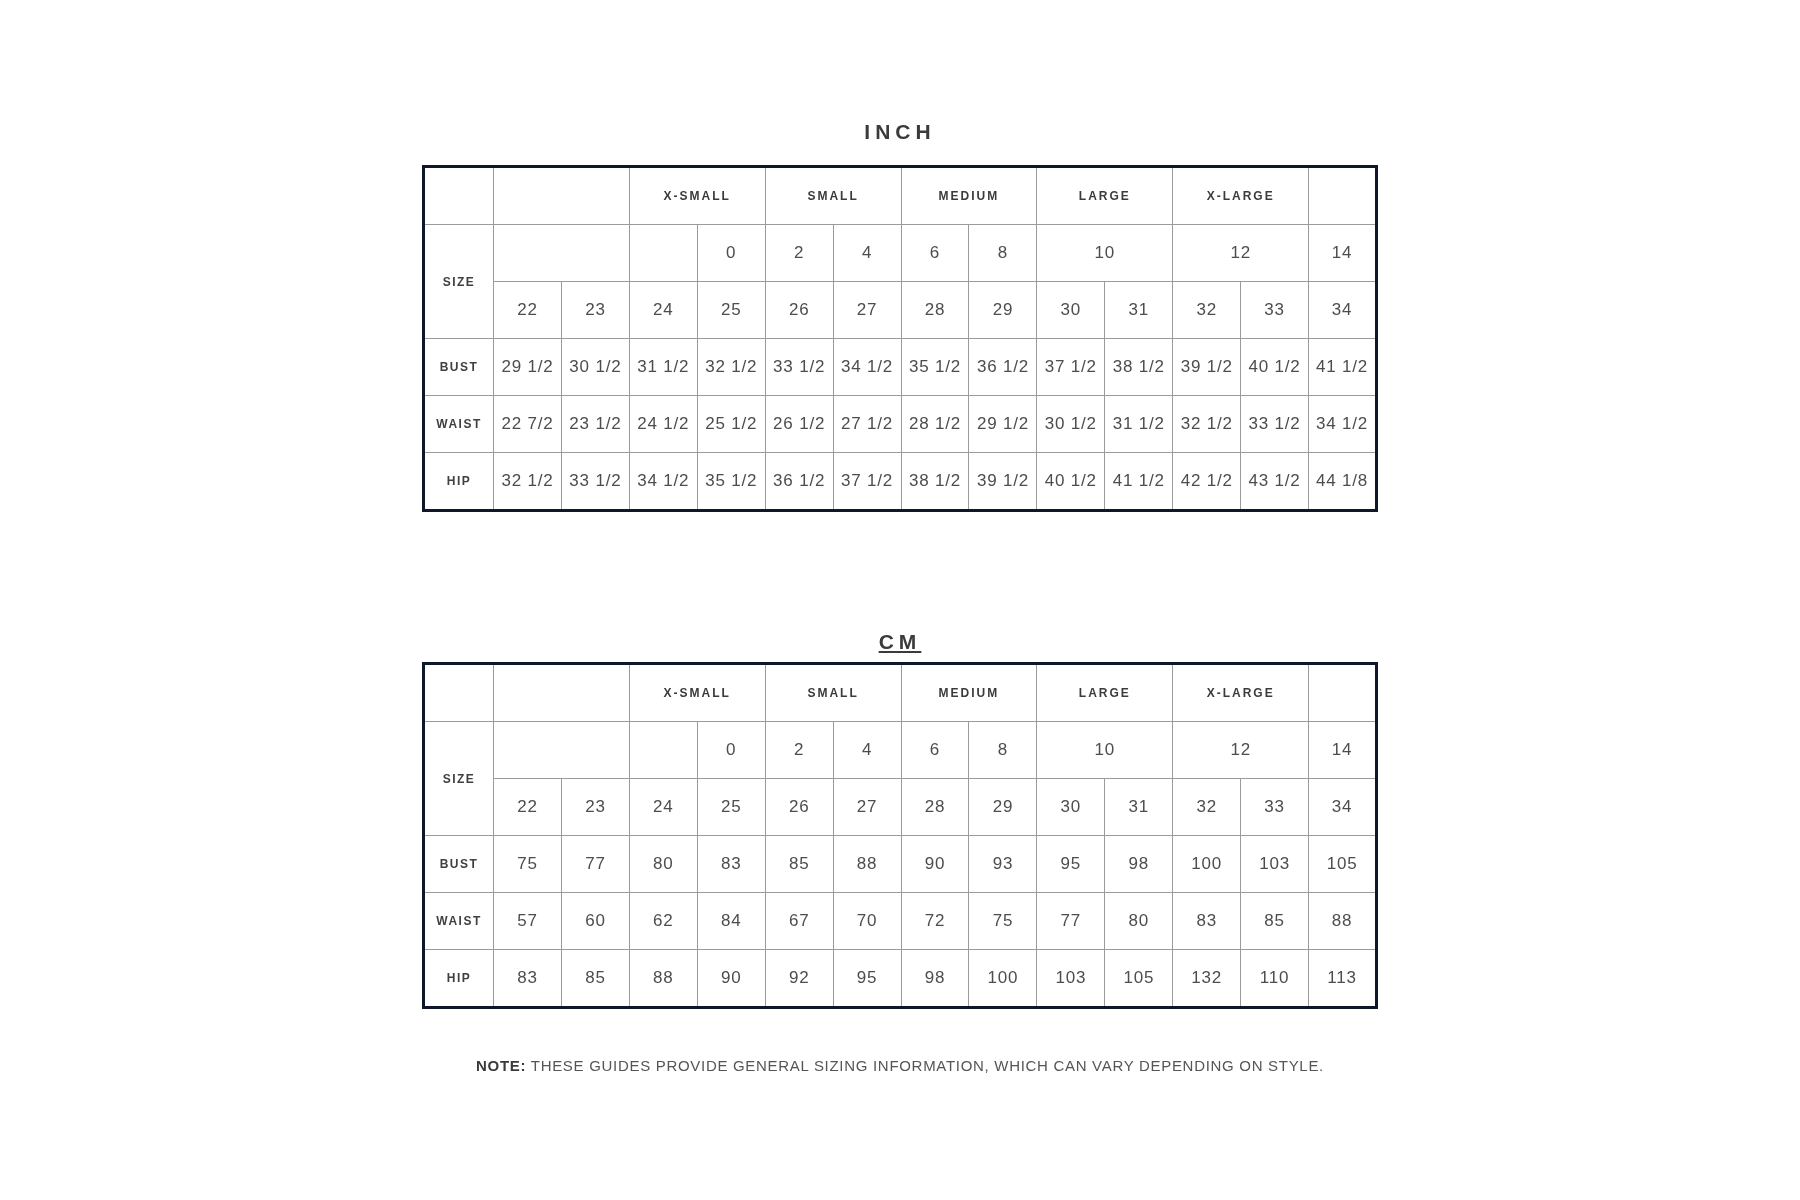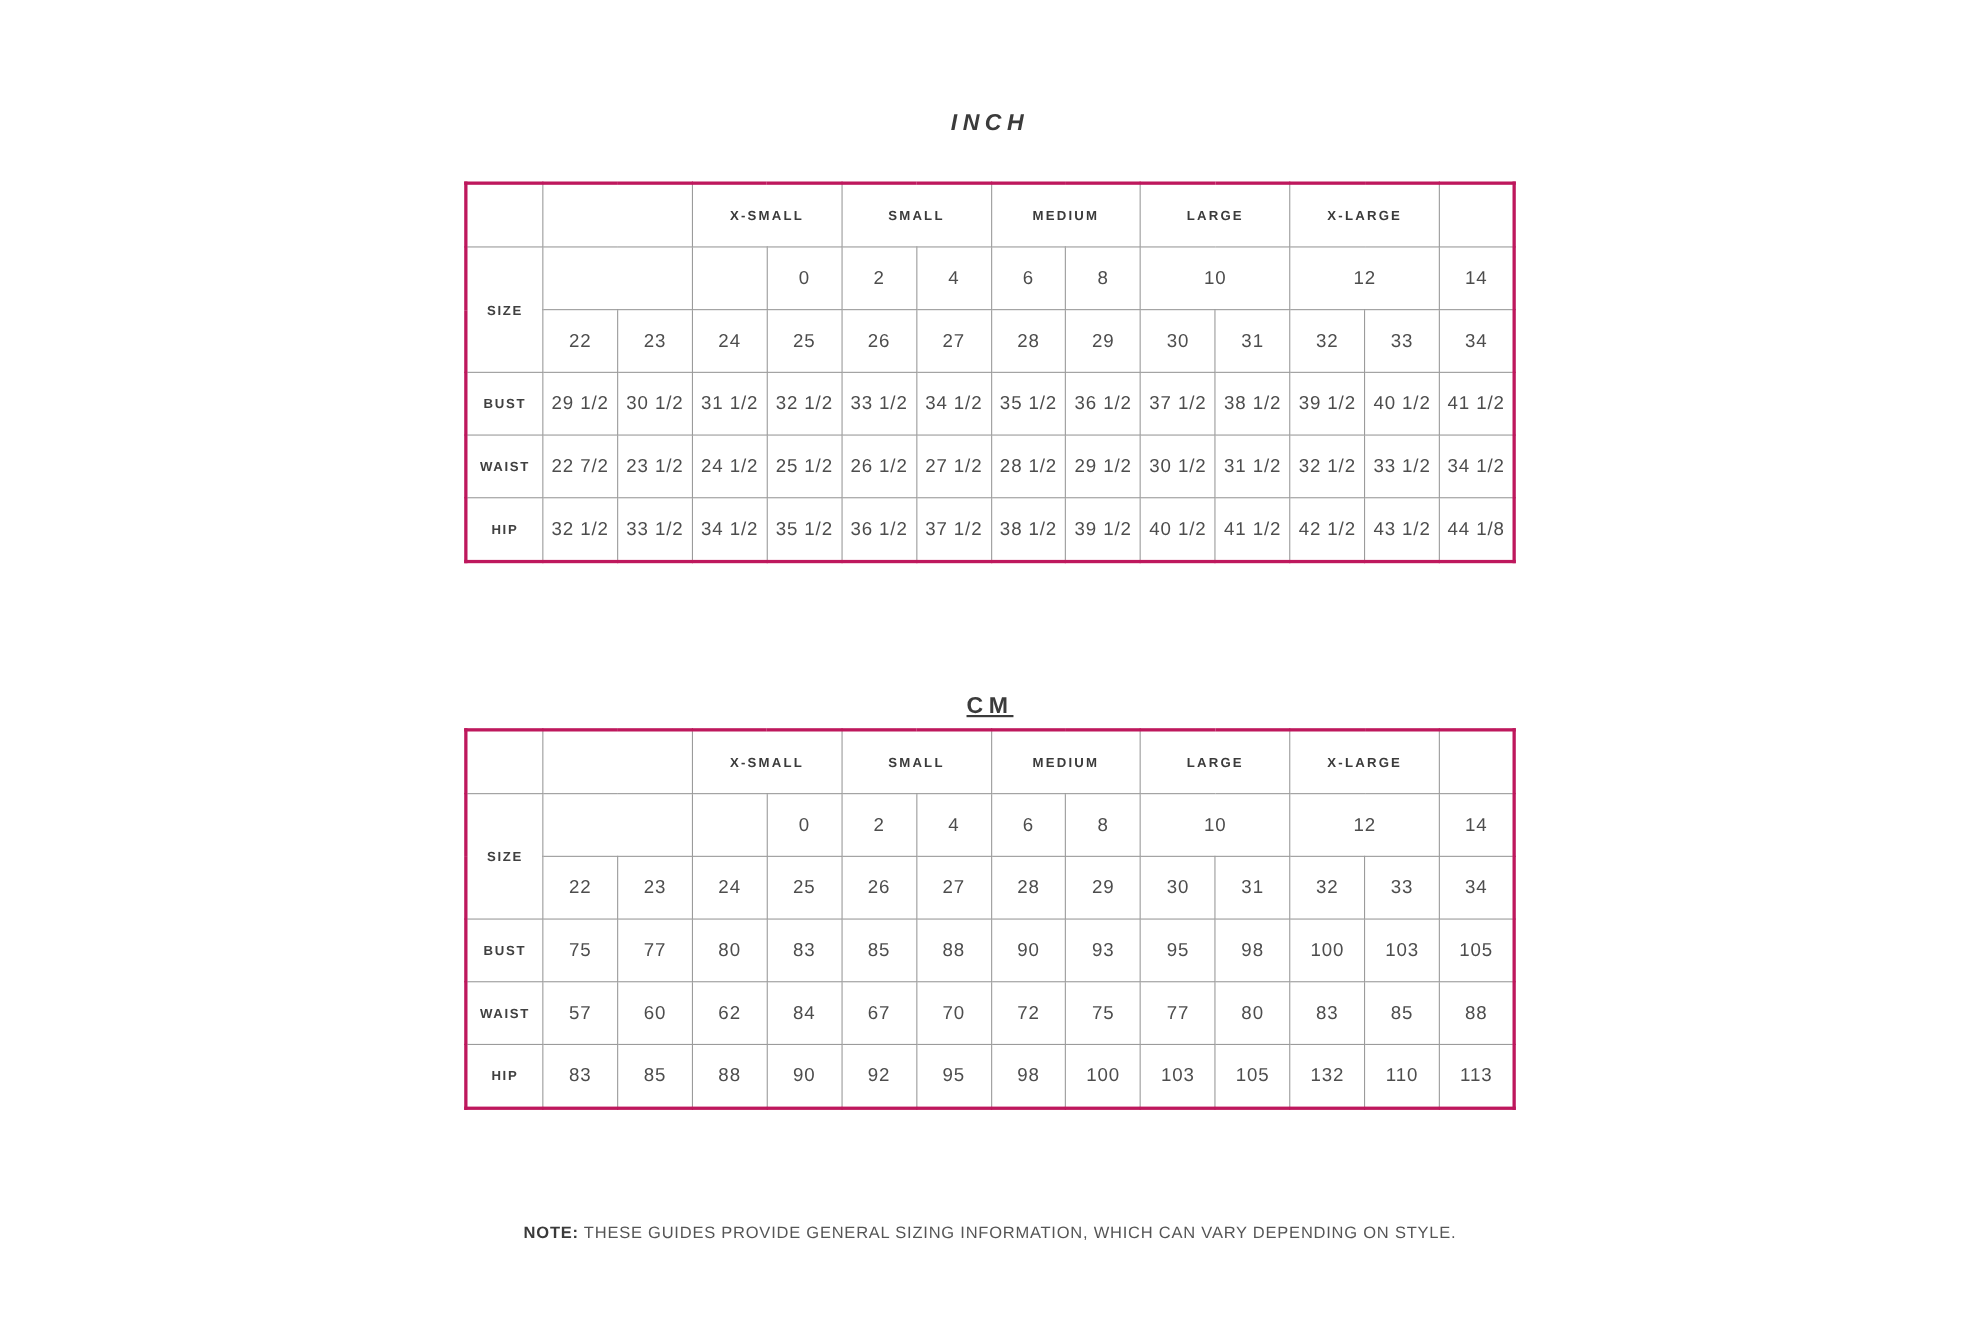--- a/index.html
+++ b/index.html
@@ -10,30 +10,30 @@
     font-family:"Liberation Sans", sans-serif;
     overflow:hidden;
   }
   .section-title{
     position:absolute;left:0;width:100%;
     text-align:center;
     font-size:21px;font-weight:bold;
     letter-spacing:5px;
     color:#3b3b3b;
   }
-  #inch-title{top:100px;font-style:italic;}
+  #inch-title{top:120px;}
   #cm-title{top:630px;text-decoration:underline;}
   .size-table-wrap{position:absolute;left:422px;width:956px;}
   #inch-table-wrap{top:165px;}
   #cm-table-wrap{top:662px;}
   table.size-table{
     width:956px;
     border-collapse:collapse;
     table-layout:fixed;
-    border:3px solid #be185d;
+    border:3px solid #0f172a;
   }
   table.size-table td{
     border:1px solid #9b9b9b;
     text-align:center;
     vertical-align:middle;
     height:56px;
     padding:0;
     overflow:hidden;
     white-space:nowrap;
   }
@@ -47,21 +47,21 @@
     letter-spacing:2px;
     color:#3b3b3b;
   }
   td.num{
     font-size:17px;
     letter-spacing:0.8px;
     color:#4d4d4d;
   }
   .note{
     position:absolute;left:0;width:100%;
-    top:1112px;
+    top:1057px;
     text-align:center;
     font-size:15px;
     letter-spacing:0.7px;
     color:#555555;
   }
   .note .note-label{
     font-weight:bold;
     color:#3a3a3a;
   }
 </style>

